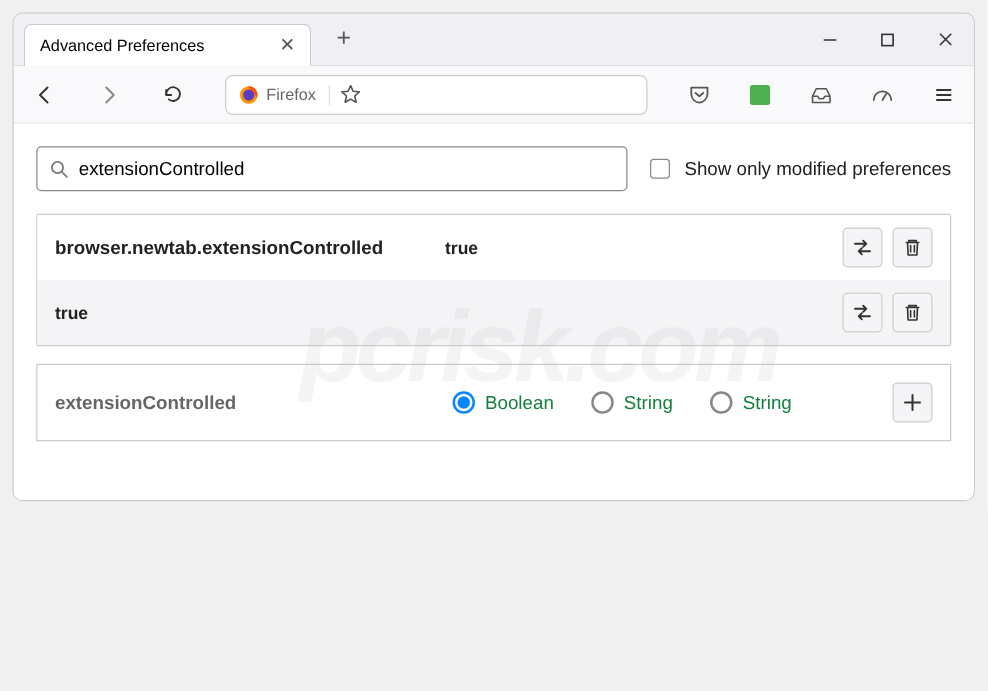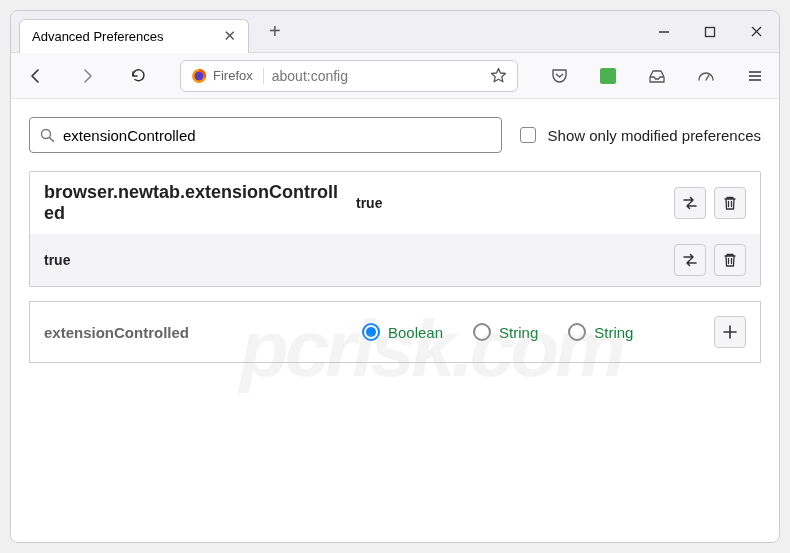--- a/index.html
+++ b/index.html
@@ -1,18 +1,18 @@
 <!DOCTYPE html>
 <html><head>
 <meta charset="utf-8">
 <style>
 * { margin: 0; padding: 0; box-sizing: border-box; font-family: -apple-system, BlinkMacSystemFont, "Segoe UI", Arial, sans-serif; }
 body { background: #f0f0f0; width: 790px; height: 553px; overflow: hidden; position: relative; }
 
-.window { background: #fff; border: 1px solid #ccc; border-radius: 8px; width: 770px; height: 533px; margin: 10px; overflow: hidden; display: flex; flex-direction: column; }
+.window { background: #fff; border: 1px solid #ccc; border-radius: 8px; width: 770px; height: 391px; margin: 10px; overflow: hidden; display: flex; flex-direction: column; }
 
 .titlebar { height: 42px; display: flex; align-items: center; background: #f0f0f4; border-bottom: 1px solid #ddd; }
 .tab { background: #fff; border: 1px solid #ccc; border-bottom: none; border-radius: 6px 6px 0 0; height: 34px; margin-left: 8px; margin-top: 8px; padding: 0 12px; display: flex; align-items: center; gap: 60px; font-size: 13px; }
 .tab-close { cursor: pointer; color: #555; font-size: 15px; }
 .newtab-btn { margin-left: 12px; color: #555; font-size: 20px; cursor: pointer; padding: 4px 8px; }
 .win-controls { margin-left: auto; display: flex; gap: 0; }
 .win-btn { width: 46px; height: 42px; display: flex; align-items: center; justify-content: center; cursor: pointer; }
 
 .toolbar { height: 46px; background: #f9f9fb; border-bottom: 1px solid #e5e5e5; display: flex; align-items: center; padding: 0 8px; gap: 17px; }
 .nav-btn { width: 34px; height: 34px; display: flex; align-items: center; justify-content: center; border-radius: 4px; cursor: pointer; color: #555; }
@@ -28,21 +28,21 @@
 .search-row { display: flex; gap: 18px; align-items: center; margin-bottom: 18px; }
 .search-box { flex: 1; border: 1px solid #888; border-radius: 4px; height: 36px; display: flex; align-items: center; padding: 0 10px; gap: 8px; }
 .search-box input { border: none; outline: none; font-size: 15px; flex: 1; }
 .checkbox-label { display: flex; align-items: center; gap: 12px; font-size: 15px; color: #222; }
 .chk { width: 16px; height: 16px; border: 1px solid #888; border-radius: 3px; }
 
 .pref-table { border: 1px solid #ccc; border-radius: 2px; }
 .pref-row { display: flex; align-items: center; padding: 10px 14px; gap: 12px; }
 .pref-row.odd { background: #fff; }
 .pref-row.even { background: #f4f4f6; }
-.pref-name { width: 300px; font-size: 18px; font-weight: 700; color: #222; word-break: break-word; }
+.pref-name { width: 300px; font-size: 15px; font-weight: 700; color: #222; word-break: break-word; }
 .pref-value { flex: 1; font-size: 14px; font-weight: 700; color: #222; }
 .pref-actions { display: flex; gap: 8px; }
 .act-btn { width: 32px; height: 32px; border: 1px solid #ccc; border-radius: 4px; background: #f5f5f7; display: flex; align-items: center; justify-content: center; cursor: pointer; }
 
 .new-row { border: 1px solid #ccc; margin-top: 14px; display: flex; align-items: center; padding: 14px; gap: 18px; }
 .new-name { width: 300px; font-size: 15px; font-weight: 700; color: #666; }
 .radios { display: flex; gap: 30px; flex: 1; }
 .radio-opt { display: flex; align-items: center; gap: 8px; font-size: 15px; color: #15803d; cursor: pointer; }
 .radio { width: 18px; height: 18px; border: 2px solid #888; border-radius: 50%; display: flex; align-items: center; justify-content: center; }
 .radio.selected { border-color: #0a84ff; }
@@ -102,21 +102,20 @@
     </div>
     <div class="urlbar">
       <div class="url-identity">
         <svg width="16" height="16" viewBox="0 0 16 16">
             <circle cx="8" cy="8" r="7" fill="#ff9500"></circle>
             <circle cx="8" cy="8" r="4.5" fill="#5b3cc4"></circle>
             <path d="M8 1 C12 1 15 4 15 8 C15 9 14.5 10 14 10.5 C13 6 10 3 8 3 Z" fill="#ff4f00"></path>
           </svg>
         <span>Firefox</span>
       </div>
-      <span class="url-text">about:config</span>
       <span class="url-star">
         <svg width="17" height="17" viewBox="0 0 17 17">
             <path d="M8.5 1.5 L10.5 6 L15.5 6.5 L11.8 9.8 L12.9 14.8 L8.5 12.3 L4.1 14.8 L5.2 9.8 L1.5 6.5 L6.5 6 Z" fill="none" stroke="#555" stroke-width="1.3" stroke-linejoin="round"></path>
           </svg>
       </span>
     </div>
     <div class="tb-icon">
       <svg width="17" height="17" viewBox="0 0 17 17">
           <path d="M2 3 L15 3 L15 8 C15 12 12 15 8.5 15 C5 15 2 12 2 8 Z M5 7 L8.5 10 L12 7" fill="none" stroke="#555" stroke-width="1.4" stroke-linejoin="round"></path>
         </svg>

